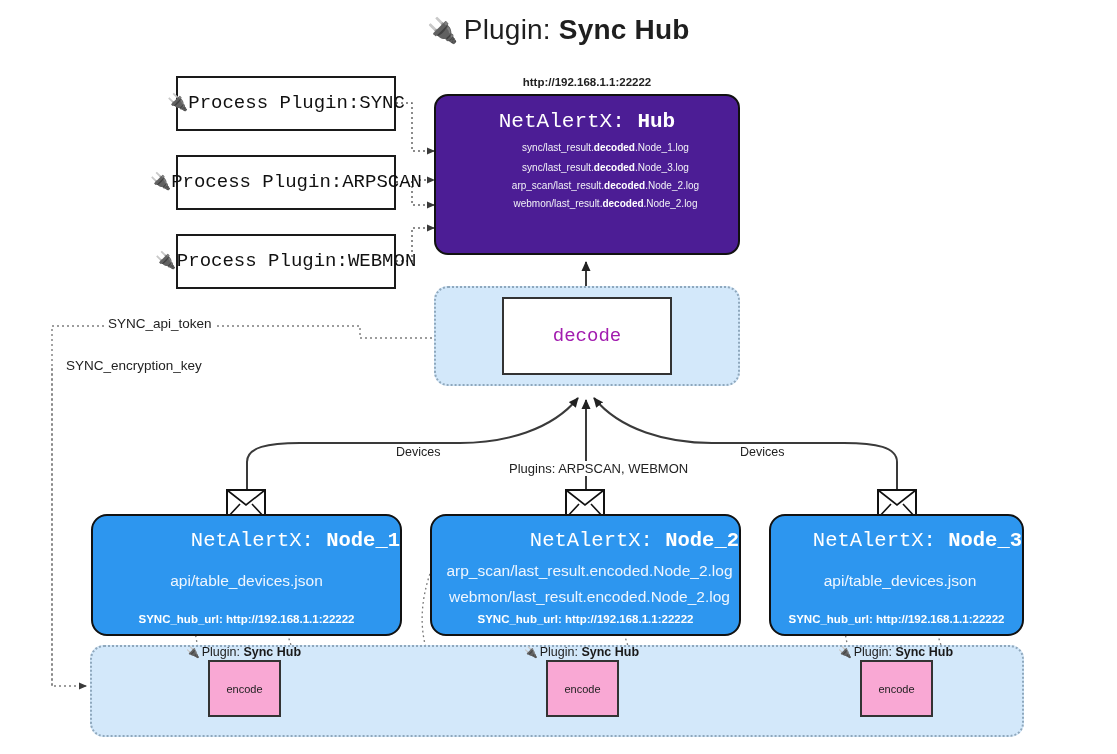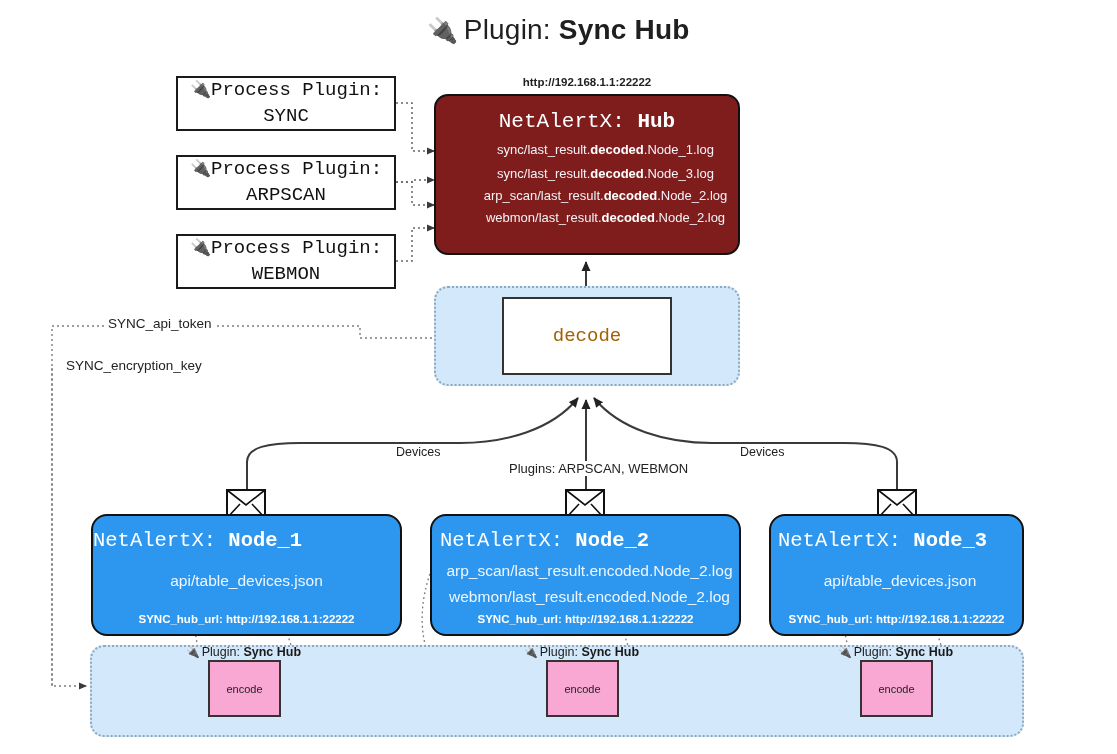--- a/index.html
+++ b/index.html
@@ -11,51 +11,51 @@
 
   
   #title{left:0;top:14px;width:1117px;text-align:center;font-size:28px;
          letter-spacing:.2px;color:#1f1f1f;}
   #title .plug{font-size:25px;margin-right:5px;}
   #title .bold{font-weight:bold;}
 
   
   .proc{background:#ffffff;border:2px solid #1a1a1a;
         font-family:"Liberation Mono", monospace;font-size:19px;line-height:1.35;
-        display:flex;flex-direction:column;align-items:center;justify-content:center;
+        display:flex;align-items:center;justify-content:center;
         text-align:center;color:#111;}
   .proc .l1{white-space:nowrap;}
   .proc .l1 .plug{font-size:17px;font-family:"DejaVu Sans",sans-serif;}
   .proc .l2{white-space:nowrap;}
 
   
-  #hub{left:434px;top:94px;width:306px;height:161px;background:#7f1d1d;
+  #hub{left:434px;top:94px;width:306px;height:161px;background:#4c1d95;
        border:2.5px solid #111;border-radius:14px;color:#fff;overflow:hidden;}
   #hub .hub-title{font-family:"Liberation Mono", monospace;font-size:21px;
        text-align:center;margin-top:14px;color:#fff;}
   #hub .hub-title b{font-weight:bold;}
-  #hub .logline{font-size:13px;text-align:center;color:#f2f2f7;
+  #hub .logline{font-size:10px;text-align:center;color:#f2f2f7;
        margin-top:9px;white-space:nowrap;padding-left:37px;}
   #hub .logline.tight{margin-top:7px;}
   #hub .logline b{font-weight:bold;color:#ffffff;}
   #huburl{left:434px;top:76px;width:306px;text-align:center;font-size:11.5px;
        font-weight:bold;color:#222;}
 
   
   #decodeWrap{left:434px;top:286px;width:306px;height:100px;background:#d3e8fa;
        border:2px dotted #8fa8bd;border-radius:14px;}
   #decodeBox{left:502px;top:297px;width:170px;height:78px;background:#fff;
        border:2px solid #333;display:flex;align-items:center;justify-content:center;
-       font-family:"Liberation Mono", monospace;font-size:19px;color:#a16207;}
+       font-family:"Liberation Mono", monospace;font-size:19px;color:#a21caf;}
 
   
   .node{background:#2d96ef;border:2.5px solid #111;border-radius:16px;color:#fff;
         overflow:hidden;}
   .node .n-title{font-family:"Liberation Mono", monospace;font-size:20.5px;
-        text-align:left;margin-top:13px;color:#ffffff;}
+        text-align:right;margin-top:13px;color:#ffffff;}
   .node .n-title b{font-weight:bold;}
   .node .n-line{font-size:15.5px;text-align:center;color:#eef6ff;white-space:nowrap;}
   .node .n-foot{font-size:11.5px;font-weight:bold;text-align:center;color:#ffffff;
         position:absolute;left:0;width:100%;bottom:9px;white-space:nowrap;}
 
   
   #botWrap{left:90px;top:645px;width:934px;height:92px;background:#d3e8fa;
         border:2px dotted #8fa8bd;border-radius:14px;}
   .encBox{background:#f9a8d4;border:2px solid #333;width:73px;height:57px;
         display:flex;align-items:center;justify-content:center;

